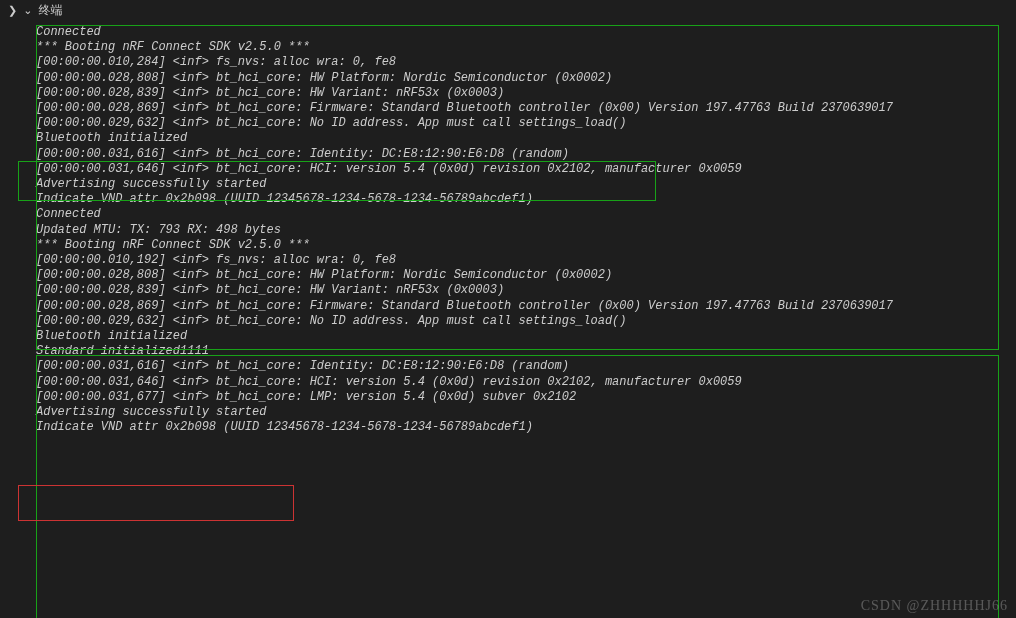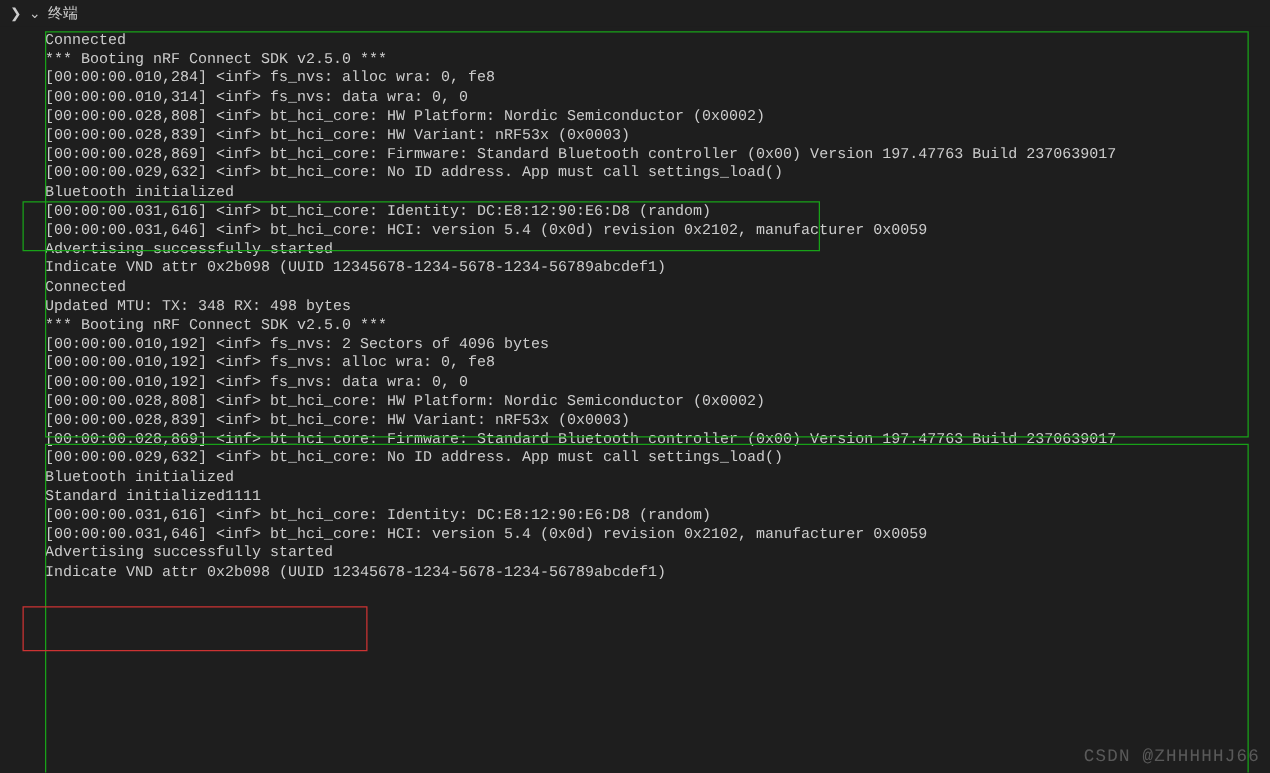--- a/index.html
+++ b/index.html
@@ -61,27 +61,28 @@
     border-color: #cc3333;
     left: 18px;
     top: 464px;
     width: 276px;
     height: 36px;
   }
   .line {
     line-height: 15.2px;
     white-space: pre;
     color: #cccccc;
+    font-style: italic;
   }
   .watermark {
     position: absolute;
     right: 8px;
     bottom: 4px;
     color: rgba(200,200,200,0.35);
-    font-family: Liberation Mono, monospace;
+    font-family: Liberation Serif, serif;
     font-size: 14px;
     letter-spacing: 1px;
   }
 </style>
 </head>
 <body>
 
 <div class="header">
   <span class="chev">❯</span>
   <span class="chev">⌄</span>
@@ -90,41 +91,39 @@
 
 <div class="terminal-wrap">
   <div class="box box-green-top"></div>
   <div class="box box-green-inner"></div>
   <div class="box box-green-bottom"></div>
   <div class="box box-red"></div>
 
   <div class="line">Connected</div>
   <div class="line">*** Booting nRF Connect SDK v2.5.0 ***</div>
   <div class="line">[00:00:00.010,284] &lt;inf&gt; fs_nvs: alloc wra: 0, fe8</div>
-  <div class="line">[00:00:00.010,314] &lt;inf&gt; fs_nvs: data wra: 0, 0</div>
   <div class="line">[00:00:00.028,808] &lt;inf&gt; bt_hci_core: HW Platform: Nordic Semiconductor (0x0002)</div>
   <div class="line">[00:00:00.028,839] &lt;inf&gt; bt_hci_core: HW Variant: nRF53x (0x0003)</div>
   <div class="line">[00:00:00.028,869] &lt;inf&gt; bt_hci_core: Firmware: Standard Bluetooth controller (0x00) Version 197.47763 Build 2370639017</div>
   <div class="line">[00:00:00.029,632] &lt;inf&gt; bt_hci_core: No ID address. App must call settings_load()</div>
   <div class="line">Bluetooth initialized</div>
   <div class="line">[00:00:00.031,616] &lt;inf&gt; bt_hci_core: Identity: DC:E8:12:90:E6:D8 (random)</div>
   <div class="line">[00:00:00.031,646] &lt;inf&gt; bt_hci_core: HCI: version 5.4 (0x0d) revision 0x2102, manufacturer 0x0059</div>
   <div class="line">Advertising successfully started</div>
   <div class="line">Indicate VND attr 0x2b098 (UUID 12345678-1234-5678-1234-56789abcdef1)</div>
   <div class="line">Connected</div>
-  <div class="line">Updated MTU: TX: 348 RX: 498 bytes</div>
+  <div class="line">Updated MTU: TX: 793 RX: 498 bytes</div>
   <div class="line">*** Booting nRF Connect SDK v2.5.0 ***</div>
-  <div class="line">[00:00:00.010,192] &lt;inf&gt; fs_nvs: 2 Sectors of 4096 bytes</div>
   <div class="line">[00:00:00.010,192] &lt;inf&gt; fs_nvs: alloc wra: 0, fe8</div>
-  <div class="line">[00:00:00.010,192] &lt;inf&gt; fs_nvs: data wra: 0, 0</div>
   <div class="line">[00:00:00.028,808] &lt;inf&gt; bt_hci_core: HW Platform: Nordic Semiconductor (0x0002)</div>
   <div class="line">[00:00:00.028,839] &lt;inf&gt; bt_hci_core: HW Variant: nRF53x (0x0003)</div>
   <div class="line">[00:00:00.028,869] &lt;inf&gt; bt_hci_core: Firmware: Standard Bluetooth controller (0x00) Version 197.47763 Build 2370639017</div>
   <div class="line">[00:00:00.029,632] &lt;inf&gt; bt_hci_core: No ID address. App must call settings_load()</div>
   <div class="line">Bluetooth initialized</div>
   <div class="line">Standard initialized1111</div>
   <div class="line">[00:00:00.031,616] &lt;inf&gt; bt_hci_core: Identity: DC:E8:12:90:E6:D8 (random)</div>
   <div class="line">[00:00:00.031,646] &lt;inf&gt; bt_hci_core: HCI: version 5.4 (0x0d) revision 0x2102, manufacturer 0x0059</div>
+  <div class="line">[00:00:00.031,677] &lt;inf&gt; bt_hci_core: LMP: version 5.4 (0x0d) subver 0x2102</div>
   <div class="line">Advertising successfully started</div>
   <div class="line">Indicate VND attr 0x2b098 (UUID 12345678-1234-5678-1234-56789abcdef1)</div>
 </div>
 
 <div class="watermark">CSDN @ZHHHHHJ66</div>
 
 </body></html>

